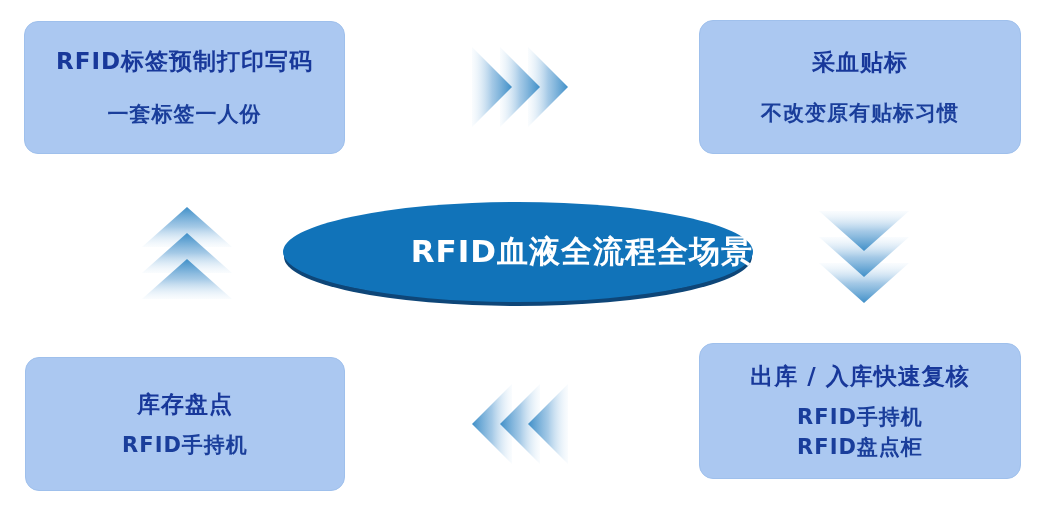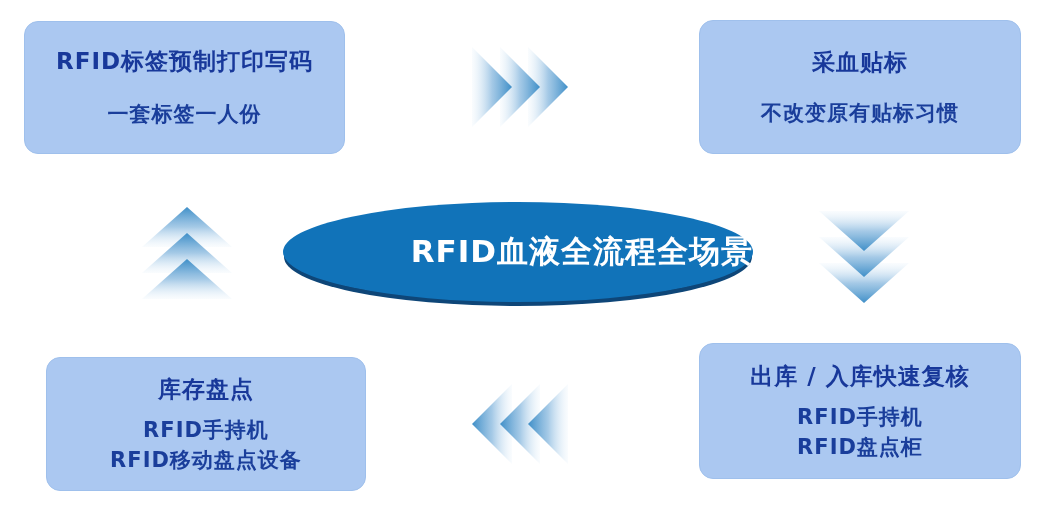--- a/index.html
+++ b/index.html
@@ -36,21 +36,21 @@
   }
   .node-line {
     font-size: 21px;
     font-weight: 600;
     letter-spacing: 1px;
     line-height: 30px;
     color: #1a3e9b;
   }
   .node-tl { left: 24px;  top: 21px;  width: 321px; height: 133px; gap: 22px; }
   .node-tr { left: 699px; top: 20px;  width: 322px; height: 134px; gap: 20px; }
-  .node-bl { left: 25px;  top: 357px; width: 320px; height: 134px; gap: 10px; margin-left: 21px; }
+  .node-bl { left: 25px;  top: 357px; width: 320px; height: 134px; gap: 10px; }
   .node-br { left: 699px; top: 343px; width: 322px; height: 136px; gap: 10px; }
 
   .center-ellipse {
     position: absolute;
     left: 283px;
     top: 202px;
     width: 470px;
     height: 100px;
     background: #1173b9;
     border-radius: 50%;
@@ -93,21 +93,20 @@
     <div>
       <div class="node-line">RFID手持机</div>
       <div class="node-line">RFID盘点柜</div>
     </div>
   </div>
 
   <div class="node node-bl">
     <div class="node-title">库存盘点</div>
     <div>
       <div class="node-line">RFID手持机</div>
-      <div class="node-line">RFID移动盘点设备</div>
     </div>
   </div>
 
   <div class="center-ellipse">
     <span class="center-label">RFID血液全流程全场景</span>
   </div>
 
   <div class="arrow arrow-top">
     <svg width="96" height="80" viewBox="0 0 96 80" xmlns="http://www.w3.org/2000/svg">
       <defs>

